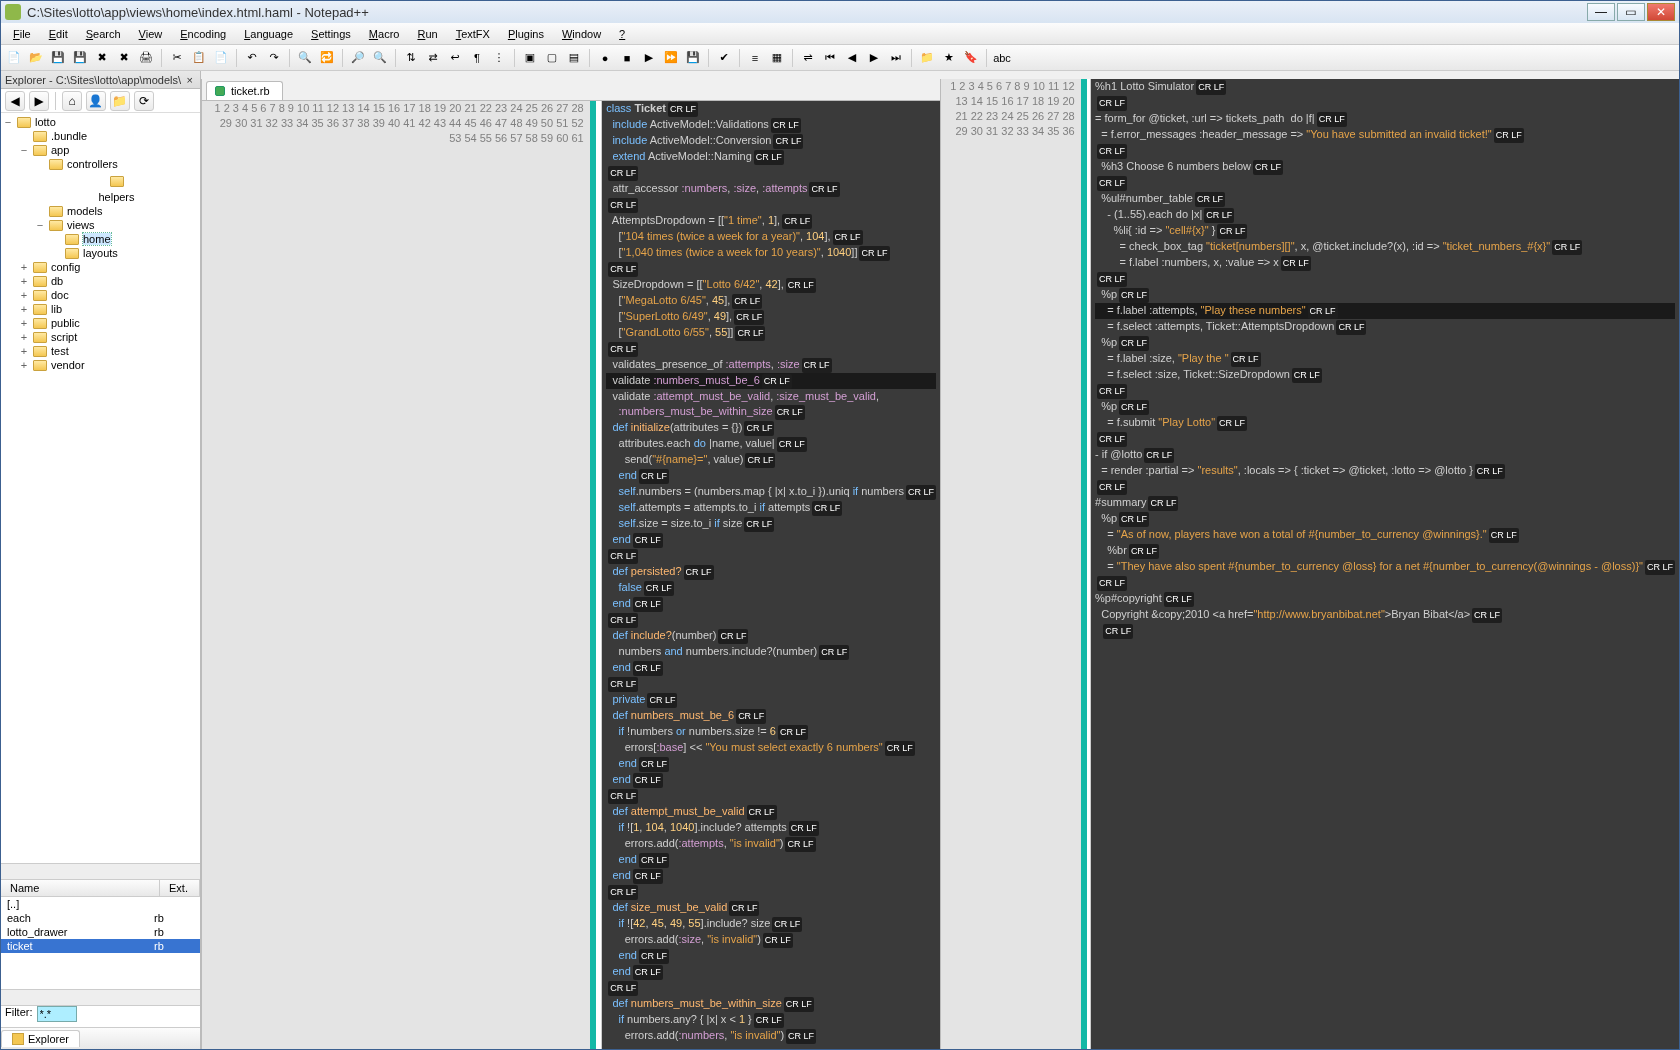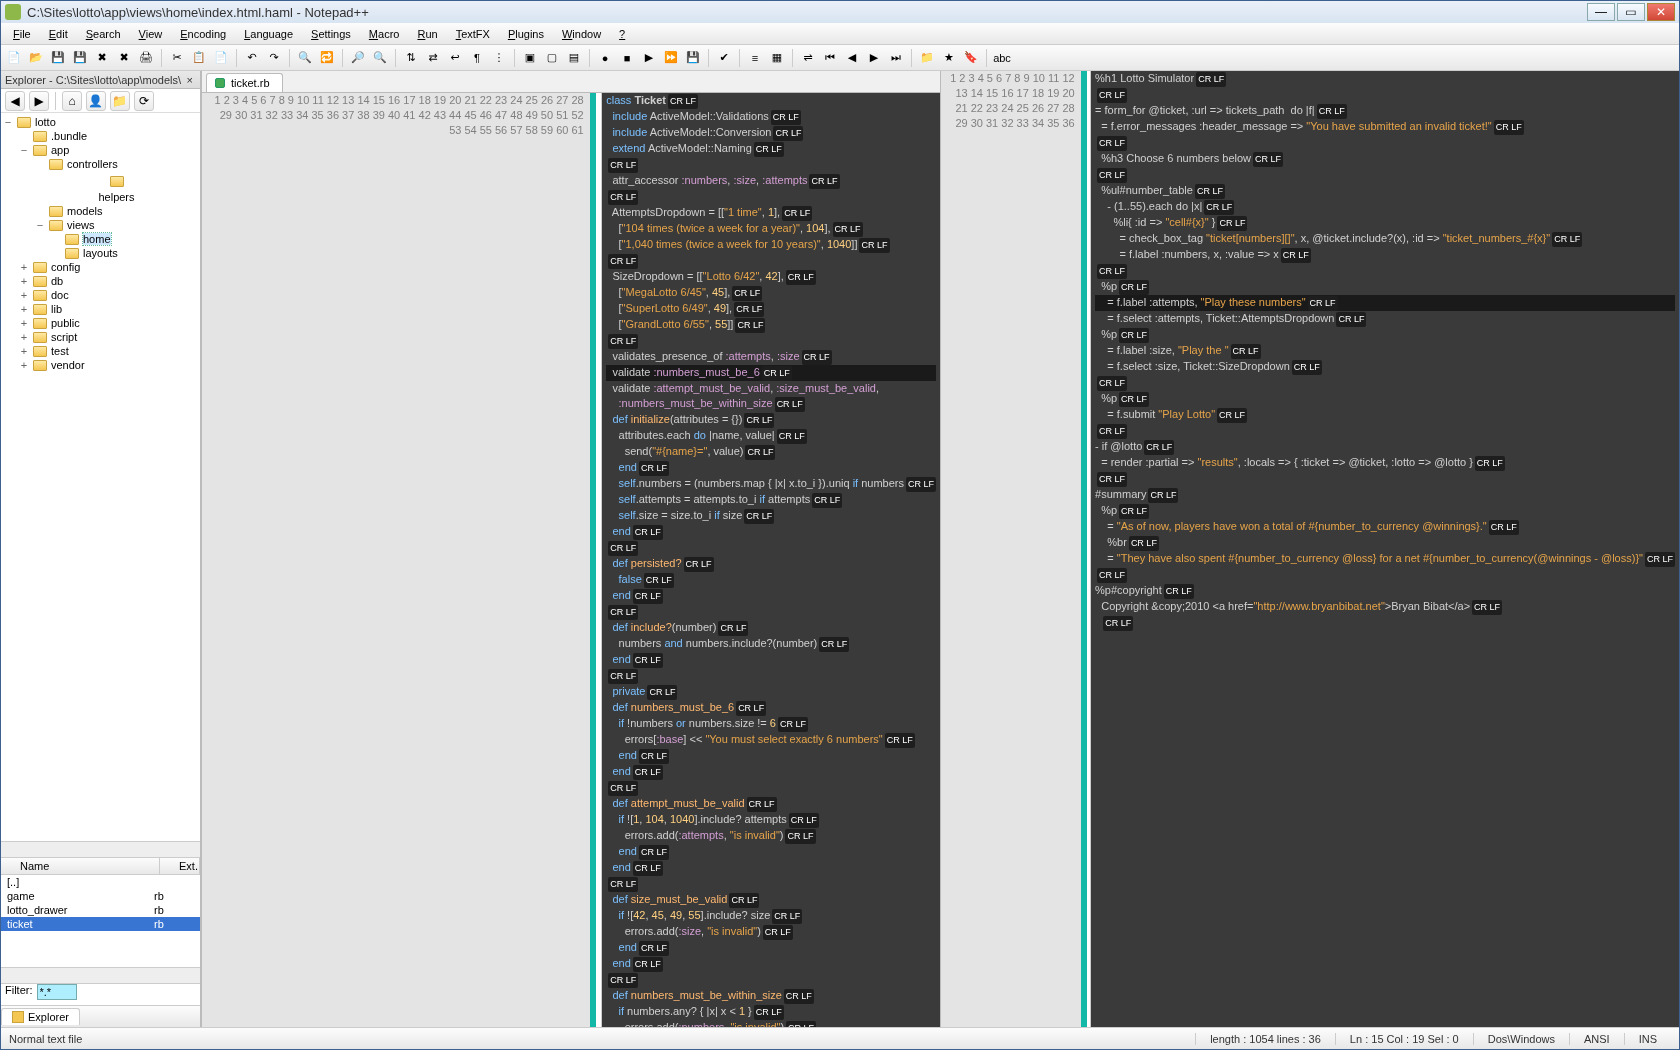--- a/index.html
+++ b/index.html
@@ -23,29 +23,29 @@
 .sidebar-hdr span.x { margin-left:auto; cursor:pointer; padding:0 3px; }
 .sbnav { height: 24px; border-bottom: 1px solid #ddd; display:flex; align-items:center; gap:4px; padding: 0 4px; }
 .nbtn { width: 20px; height: 20px; border: 1px solid #ccc; border-radius:3px; background: linear-gradient(#fdfdfd,#eaeaea); cursor:pointer; display:flex; align-items:center; justify-content:center; font-size:12px; }
 .tree { flex:2; overflow:auto; padding: 2px; }
 .tree .node { display:flex; align-items:center; gap:4px; padding:1px 0; cursor:pointer; white-space:nowrap; }
 .tree .folder { display:inline-block; width:14px; height:11px; background: linear-gradient(#ffe9a3,#f4c752); border:1px solid #caa23e; border-radius:1px; }
 .tree .twist { width:10px; text-align:center; color:#666; }
 .tree .label.sel { background:#cde8ff; outline:1px dotted #6b9; }
 .filelist { border-top:1px solid #ccc; height: 110px; display:flex; flex-direction:column; }
 .flhdr { display:flex; background:linear-gradient(#fcfcfc,#e8e8e8); border-bottom:1px solid #ccc; }
-.flhdr div { padding:2px 19px; border-right:1px solid #ccc; }
+.flhdr div { padding:2px 9px; border-right:1px solid #ccc; }
 .flrows { flex:1; overflow:auto; }
 .flrow { display:flex; padding:1px 6px; cursor:pointer; }
 .flrow.sel { background:#3874d1; color:#fff; }
 .filterbar { height: 22px; border-top:1px solid #ccc; display:flex; align-items:flex-start; padding:0 4px; gap:4px; }
 .filterbar input { height:16px; border:1px solid #7aa; width:40px; background:#aeeeff; padding:0 2px; }
 .explorer-tab { height:22px; border-top:1px solid #ccc; background:linear-gradient(#fcfcfc,#e8e8e8); display:flex; align-items:center; }
 .explorer-tab .tab { padding:2px 10px; border:1px solid #ccc; border-bottom:none; background:#fff; cursor:pointer; display:flex; gap:4px; align-items:center; }
-.editors { flex:1; display:flex; min-width:0; }
+.editors { flex:1; display:flex; min-width:0;margin-top:8px; }
 .editor { flex:1; display:flex; flex-direction:column; border-left:1px solid #bbb; min-width:0; }
 .tabbar { height:22px; background:#f0f0f0; display:flex; align-items:flex-end; border-bottom:1px solid #bbb; padding-left:4px; }
 .tab { padding:3px 12px 3px 8px; background:#fff; border:1px solid #bbb; border-bottom:none; display:flex; align-items:center; gap:6px; font-size:11px; cursor:pointer; border-radius: 3px 3px 0 0; }
 .tab .dot { width:10px; height:10px; background:#4a5; border:1px solid #296; border-radius:2px; }
 .codewrap { flex:1; display:flex; background:#3a3a3a; color:#d0d0d0; font-family: Consolas, monospace; font-size:12px; line-height:15px; overflow:auto; position:relative; }
 .gutter { background:#e4e4e4; color:#808080; text-align:right; padding:0 6px; user-select:none; border-right:6px solid #14b8a6; }
 .foldcol { width:14px; background:#fff; border-right:1px solid #ccc; }
 .code { flex:1; padding:0 4px; white-space:pre; }
 .code .k { color:#7bc0ff; } 
 .code .cl { color:#d0d0d0; font-weight:bold; }
@@ -254,21 +254,21 @@
         <div class="flhdr">
           <div style="flex:1">Name</div>
           <div style="width:40px">Ext.</div>
         </div>
         <div class="flrows" id="flrows">
             <div class="flrow">
               <div style="flex:1">[..]</div>
               <div style="width:40px"></div>
             </div>
             <div class="flrow">
-              <div style="flex:1">game</div>
+              <div style="flex:1">each</div>
               <div style="width:40px">rb</div>
             </div>
             <div class="flrow">
               <div style="flex:1">lotto_drawer</div>
               <div style="width:40px">rb</div>
             </div>
             <div class="flrow sel">
               <div style="flex:1">ticket</div>
               <div style="width:40px">rb</div>
             </div>
@@ -401,22 +401,13 @@
 35
 36
 </div>
           <div class="foldcol"></div>
           <div class="code" id="code-r"><div>%h1 Lotto Simulator<span class="crlf">CR LF</span></div><div><span class="crlf">CR LF</span></div><div>= form_for @ticket, :url =&gt; tickets_path  do |f|<span class="crlf">CR LF</span></div><div>  = f.error_messages :header_message =&gt; <span class="s">"You have submitted an invalid ticket!"</span><span class="crlf">CR LF</span></div><div><span class="crlf">CR LF</span></div><div>  %h3 Choose 6 numbers below<span class="crlf">CR LF</span></div><div><span class="crlf">CR LF</span></div><div>  %ul#number_table<span class="crlf">CR LF</span></div><div>    - (1..55).each do |x|<span class="crlf">CR LF</span></div><div>      %li{ :id =&gt; <span class="s">"cell#{x}"</span> }<span class="crlf">CR LF</span></div><div>        = check_box_tag <span class="s">"ticket[numbers][]"</span>, x, @ticket.include?(x), :id =&gt; <span class="s">"ticket_numbers_#{x}"</span><span class="crlf">CR LF</span></div><div>        = f.label :numbers, x, :value =&gt; x<span class="crlf">CR LF</span></div><div><span class="crlf">CR LF</span></div><div>  %p<span class="crlf">CR LF</span></div><div><span class="hl">    = f.label :attempts, <span class="s">"Play these numbers"</span><span class="crlf">CR LF</span></span></div><div>    = f.select :attempts, Ticket::AttemptsDropdown<span class="crlf">CR LF</span></div><div>  %p<span class="crlf">CR LF</span></div><div>    = f.label :size, <span class="s">"Play the "</span><span class="crlf">CR LF</span></div><div>    = f.select :size, Ticket::SizeDropdown<span class="crlf">CR LF</span></div><div><span class="crlf">CR LF</span></div><div>  %p<span class="crlf">CR LF</span></div><div>    = f.submit <span class="s">"Play Lotto"</span><span class="crlf">CR LF</span></div><div><span class="crlf">CR LF</span></div><div>- if @lotto<span class="crlf">CR LF</span></div><div>  = render :partial =&gt; <span class="s">"results"</span>, :locals =&gt; { :ticket =&gt; @ticket, :lotto =&gt; @lotto }<span class="crlf">CR LF</span></div><div><span class="crlf">CR LF</span></div><div>#summary<span class="crlf">CR LF</span></div><div>  %p<span class="crlf">CR LF</span></div><div>    = <span class="s">"As of now, players have won a total of #{number_to_currency @winnings}."</span><span class="crlf">CR LF</span></div><div>    %br<span class="crlf">CR LF</span></div><div>    = <span class="s">"They have also spent #{number_to_currency @loss} for a net #{number_to_currency(@winnings - @loss)}"</span><span class="crlf">CR LF</span></div><div><span class="crlf">CR LF</span></div><div>%p#copyright<span class="crlf">CR LF</span></div><div>  Copyright &amp;copy;2010 &lt;a href=<span class="s">"http://www.bryanbibat.net"</span>&gt;Bryan Bibat&lt;/a&gt;<span class="crlf">CR LF</span></div><div>  <span class="crlf">CR LF</span></div><div></div></div>
         </div>
       </div>
     </div>
   </div>
 
-  <div class="statusbar">
-    <div class="seg">Normal text file</div>
-    <div class="flex"></div>
-    <div class="seg">length : 1054    lines : 36</div>
-    <div class="seg">Ln : 15    Col : 19    Sel : 0</div>
-    <div class="seg">Dos\Windows</div>
-    <div class="seg">ANSI</div>
-    <div class="seg">INS</div>
-  </div>
 </div>
 
 </body></html>

